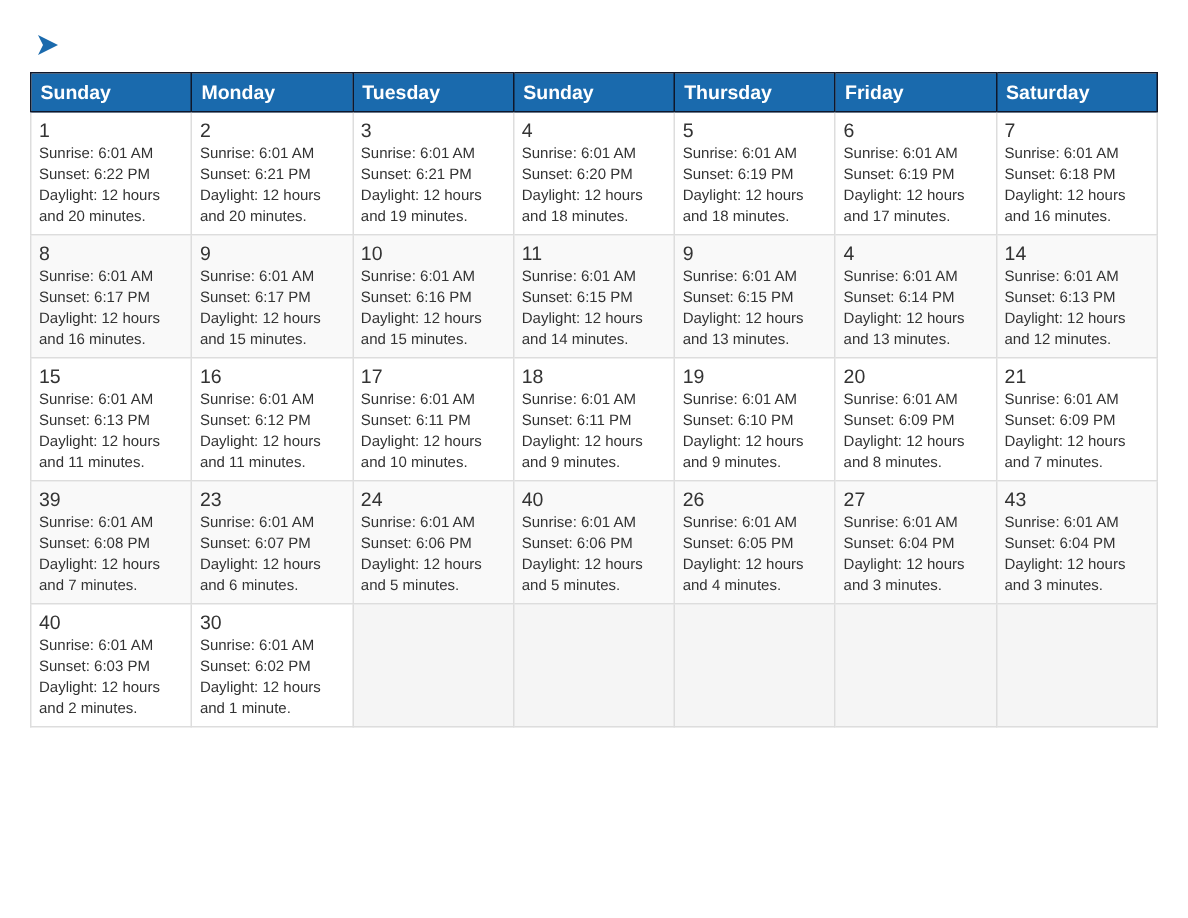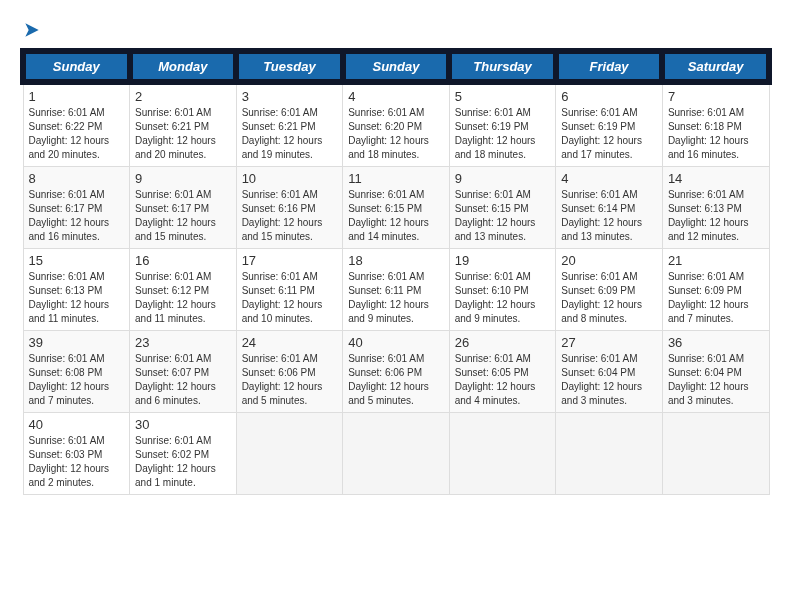--- a/index.html
+++ b/index.html
@@ -58,26 +58,25 @@
       color: #555;
     }
     .calendar {
       width: 100%;
       border-collapse: collapse;
       table-layout: fixed;
     }
     .calendar th {
       background-color: #1a6aad;
       color: white;
-      text-align: center;
+      text-align: left;
       padding: 5px 6px;
       font-size: 13px;
       font-weight: bold;
-      border: 6px solid #0f172a;
-      font-style: italic;
+      border: 1px solid #0f172a;
     }
     .calendar td {
       vertical-align: top;
       border: 1px solid #ddd;
       padding: 4px 5px;
       font-size: 10px;
       color: #333;
       height: 82px;
       background: #fff;
     }
@@ -242,21 +241,21 @@
           </td>
           <td>
             <span class="day-num">26</span>
             <div class="day-info">Sunrise: 6:01 AM<br>Sunset: 6:05 PM<br>Daylight: 12 hours and 4 minutes.</div>
           </td>
           <td>
             <span class="day-num">27</span>
             <div class="day-info">Sunrise: 6:01 AM<br>Sunset: 6:04 PM<br>Daylight: 12 hours and 3 minutes.</div>
           </td>
           <td>
-            <span class="day-num">36</span>
+            <span class="day-num">43</span>
             <div class="day-info">Sunrise: 6:01 AM<br>Sunset: 6:04 PM<br>Daylight: 12 hours and 3 minutes.</div>
           </td>
         </tr>
         <tr>
           <td>
             <span class="day-num">40</span>
             <div class="day-info">Sunrise: 6:01 AM<br>Sunset: 6:03 PM<br>Daylight: 12 hours and 2 minutes.</div>
           </td>
           <td>
             <span class="day-num">30</span>

